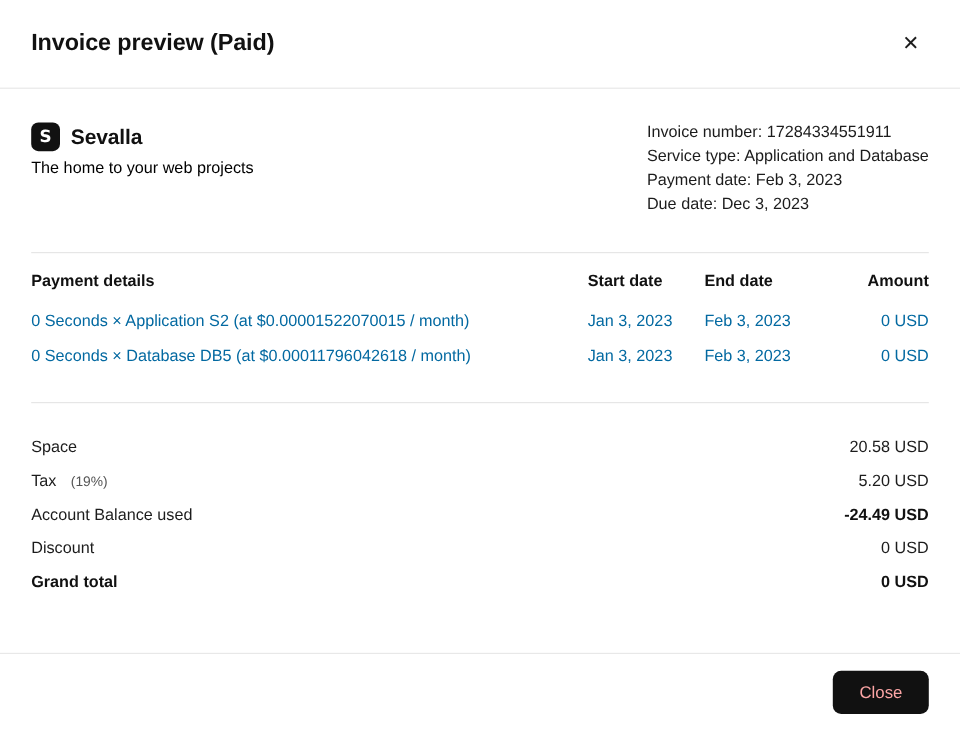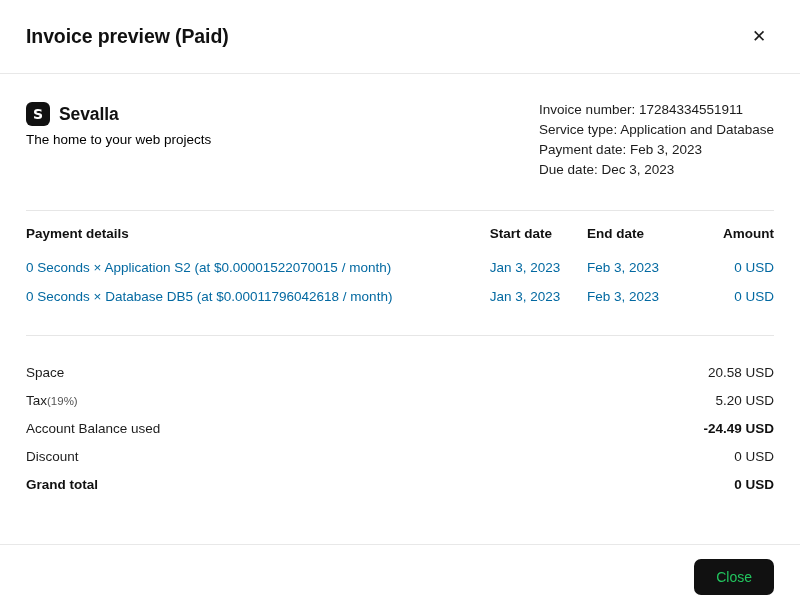--- a/index.html
+++ b/index.html
@@ -161,40 +161,41 @@
   .total-row {
     display: flex;
     justify-content: space-between;
     align-items: baseline;
     padding: 6.5px 0;
   }
   .total-label { color: #1c1c1c; }
   .total-label .sub {
     font-size: 11.5px;
     color: #555555;
+    margin-left: 12px;
   }
   .total-value { color: #1c1c1c; text-align: center; }
   .total-row.strong .total-label,
   .total-row.strong .total-value { font-weight: bold; color: #111111; }
   .total-row.bold-value .total-value { font-weight: bold; color: #111111; }
 
   
   .modal-footer {
     flex: 0 0 64px;
     height: 64px;
     border-top: 1px solid #e8e8e8;
     display: flex;
     align-items: center;
     justify-content: flex-end;
     padding: 0 26px;
     box-sizing: border-box;
   }
   .close-button {
     background: #111111;
-    color: #22c55e;
+    color: #fca5a5;
     border: none;
     border-radius: 7px;
     padding: 10px 22px;
     font-size: 14px;
     font-family: "Liberation Sans", sans-serif;
     font-weight: normal;
     cursor: pointer;
   }
 </style>
 </head>

